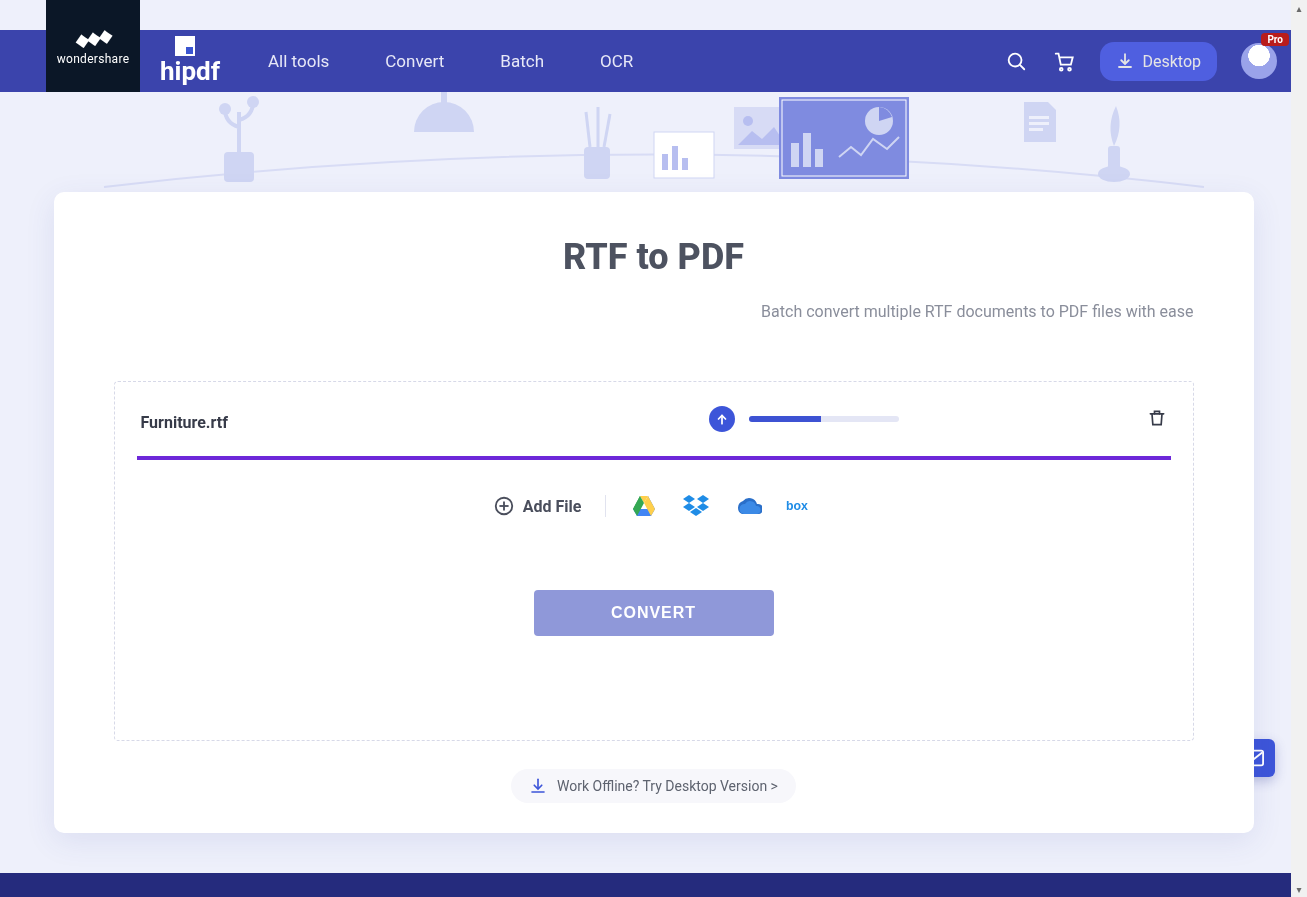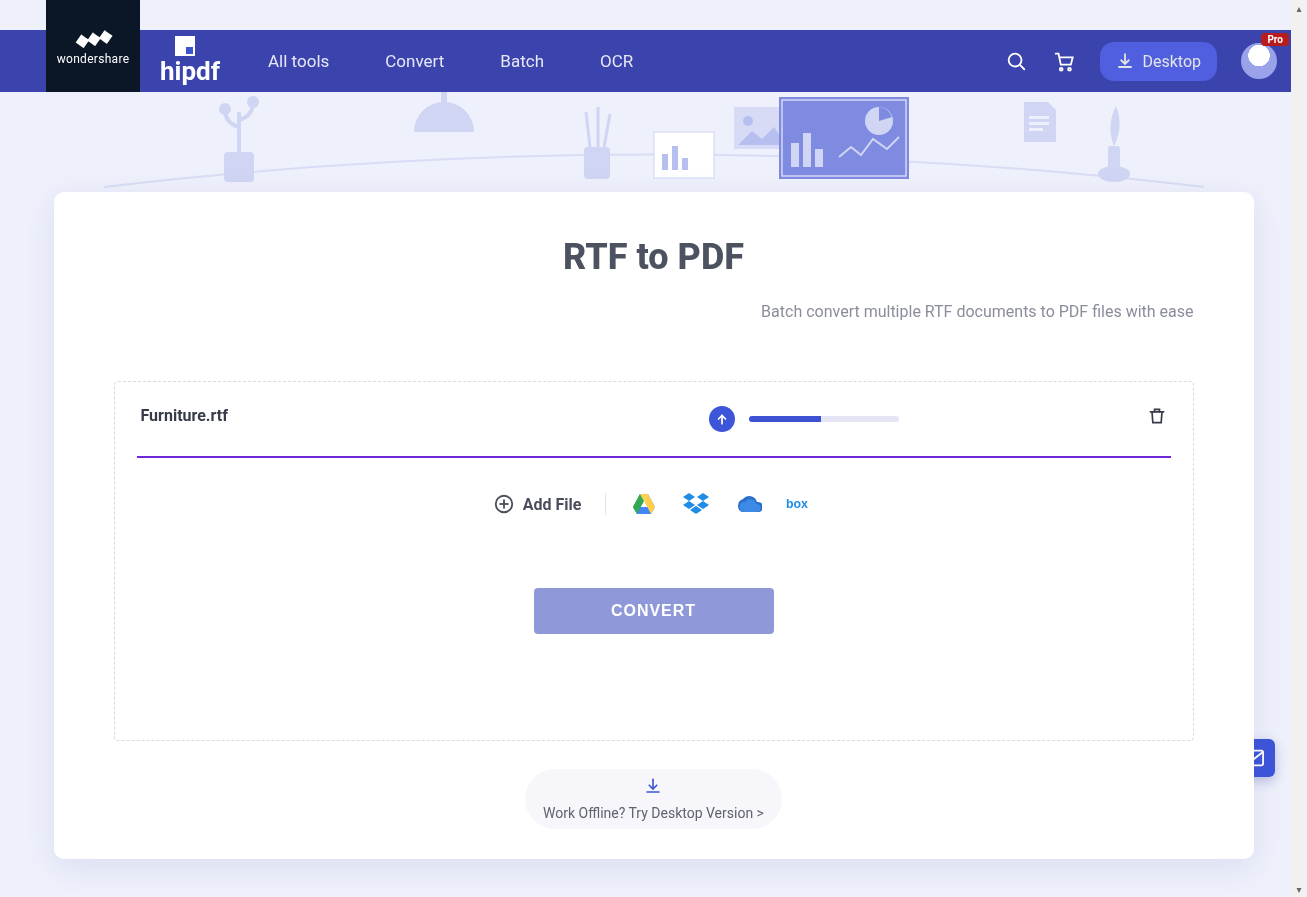--- a/index.html
+++ b/index.html
@@ -157,23 +157,23 @@
   .dropzone {
     margin-top: 60px;
     border: 1px dashed #d7d9e8;
     border-radius: 4px;
     padding: 0 22px 40px;
     min-height: 360px;
   }
 
   .file-row {
     display: flex;
-    align-items: flex-start;
+    align-items: flex-end;
     padding: 24px 4px;
-    border-bottom: 2px solid #6d28d9;
+    border-bottom: 4px solid #6d28d9;
   }
   .file-name {
     font-weight: 700;
     font-size: 16px;
     color: #373b49;
     flex: 0 0 320px;
   }
   .progress-wrap {
     display: flex;
     align-items: center;
@@ -234,21 +234,20 @@
   .offline-pill {
     display: flex; align-items: center; gap: 10px;
     margin: 28px auto 0;
     width: fit-content;
     padding: 8px 18px;
     border-radius: 999px;
     background: #f7f7fb;
     color: #5e636f;
     font-size: 14px;
     cursor: pointer;
-    flex-direction: column;
   }
 
   .footer-bar {
     width: 100%; height: 50px;
     background: #252b7d;
   }
 
   .mail-fab {
     position: fixed;
     right: 32px;

